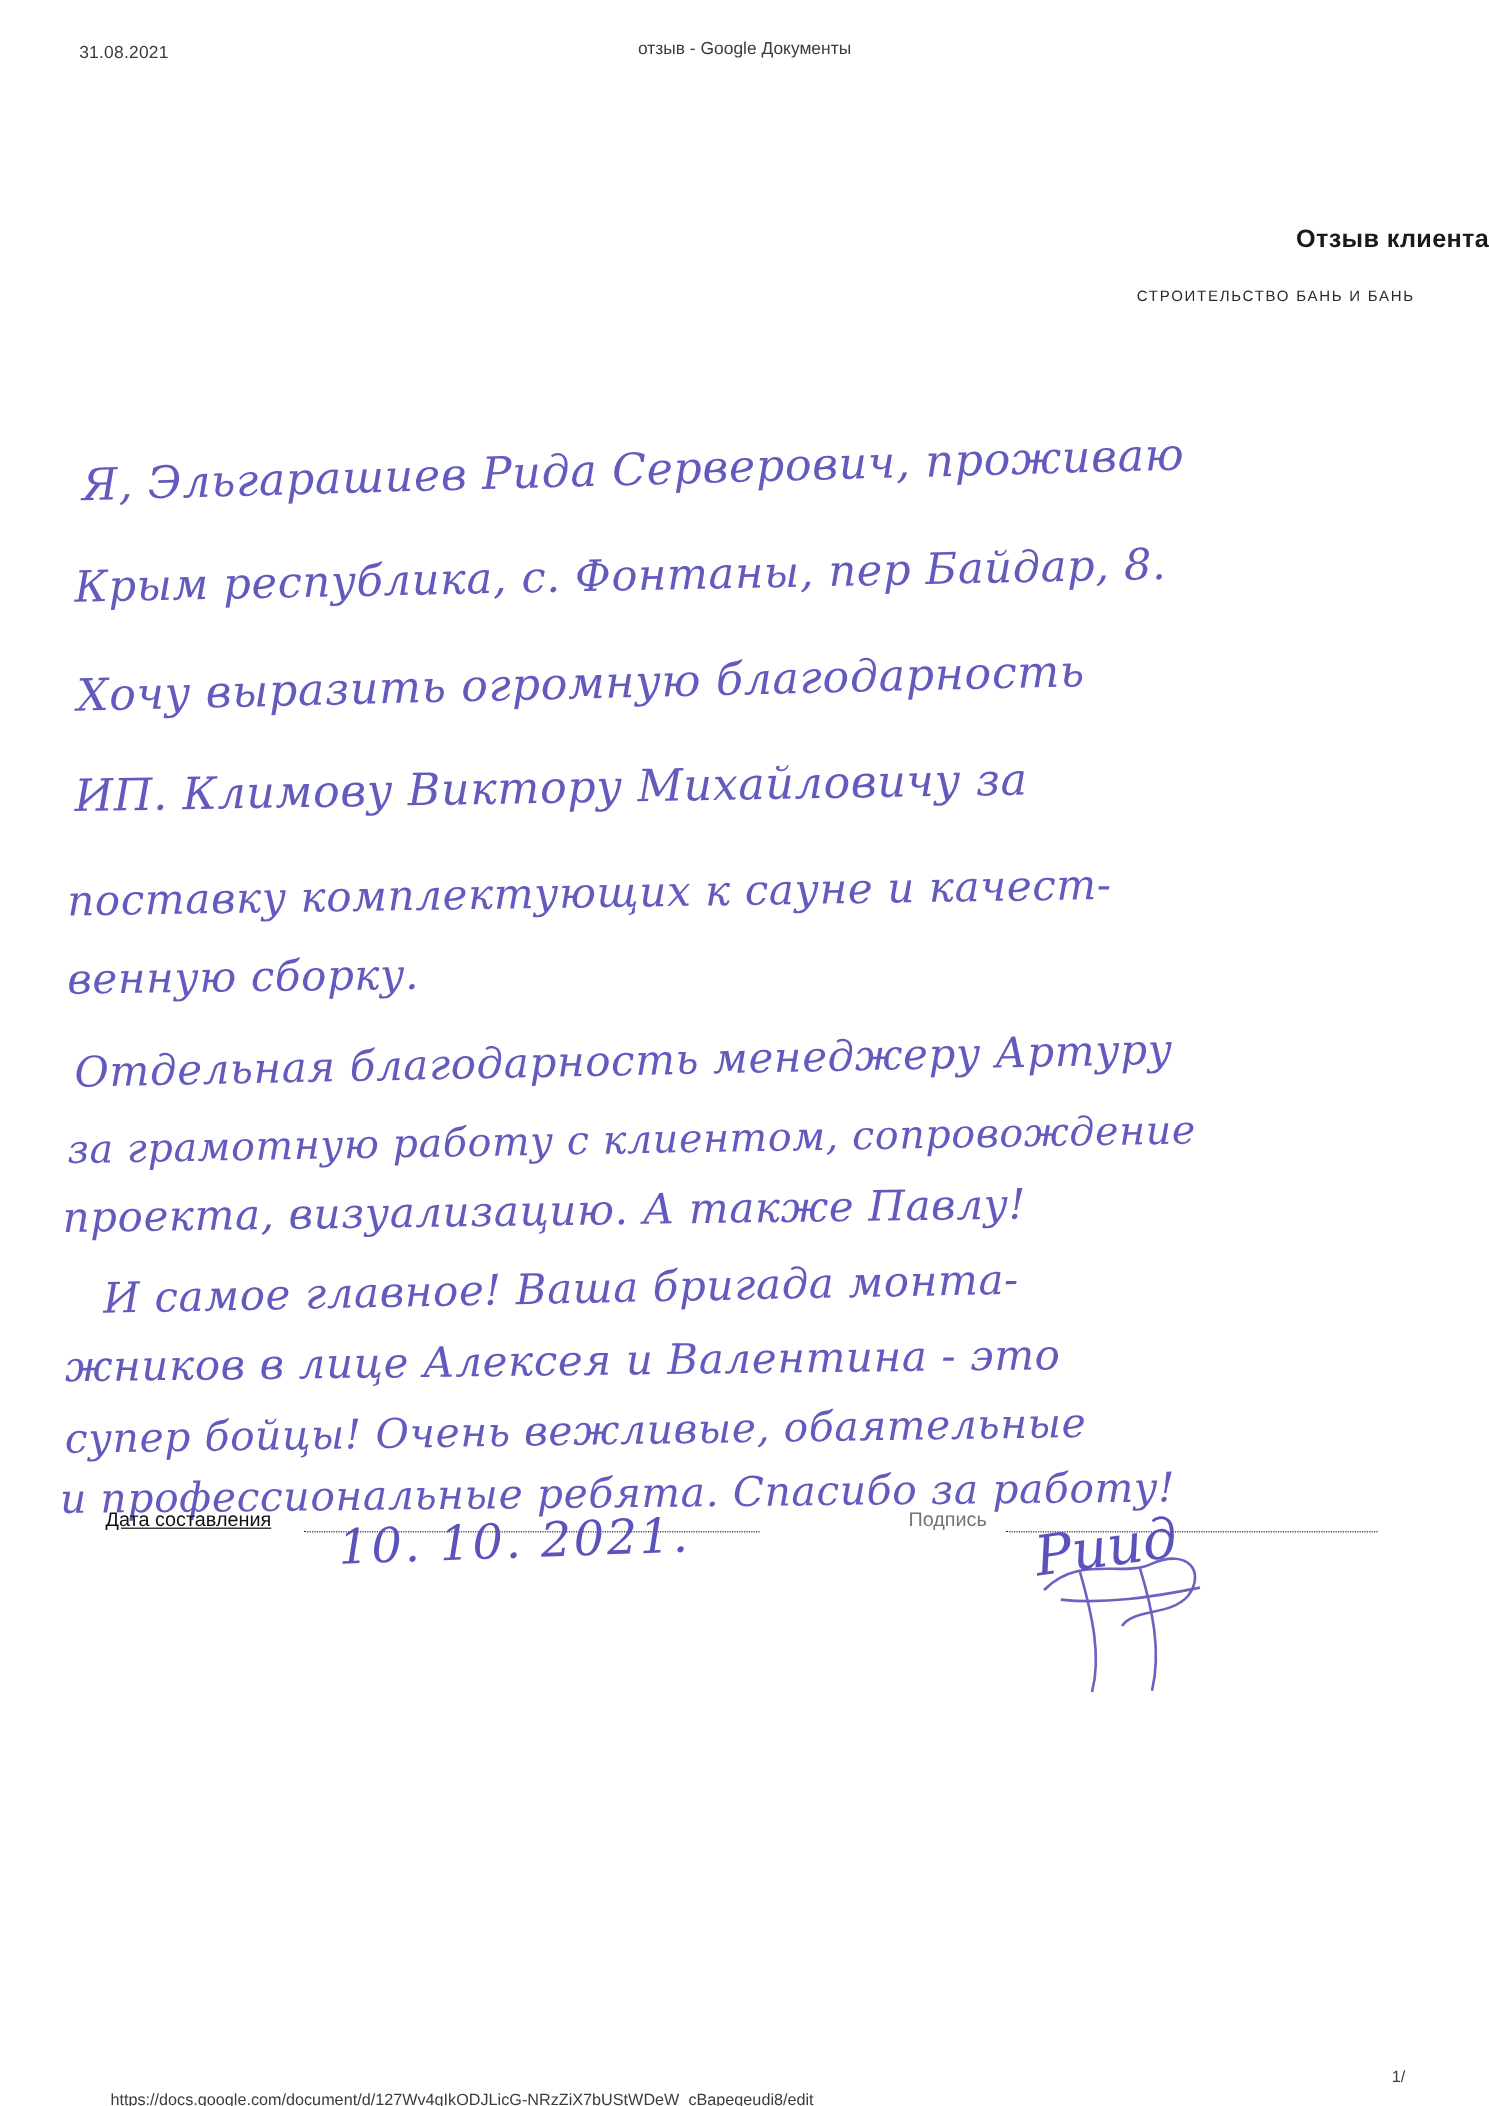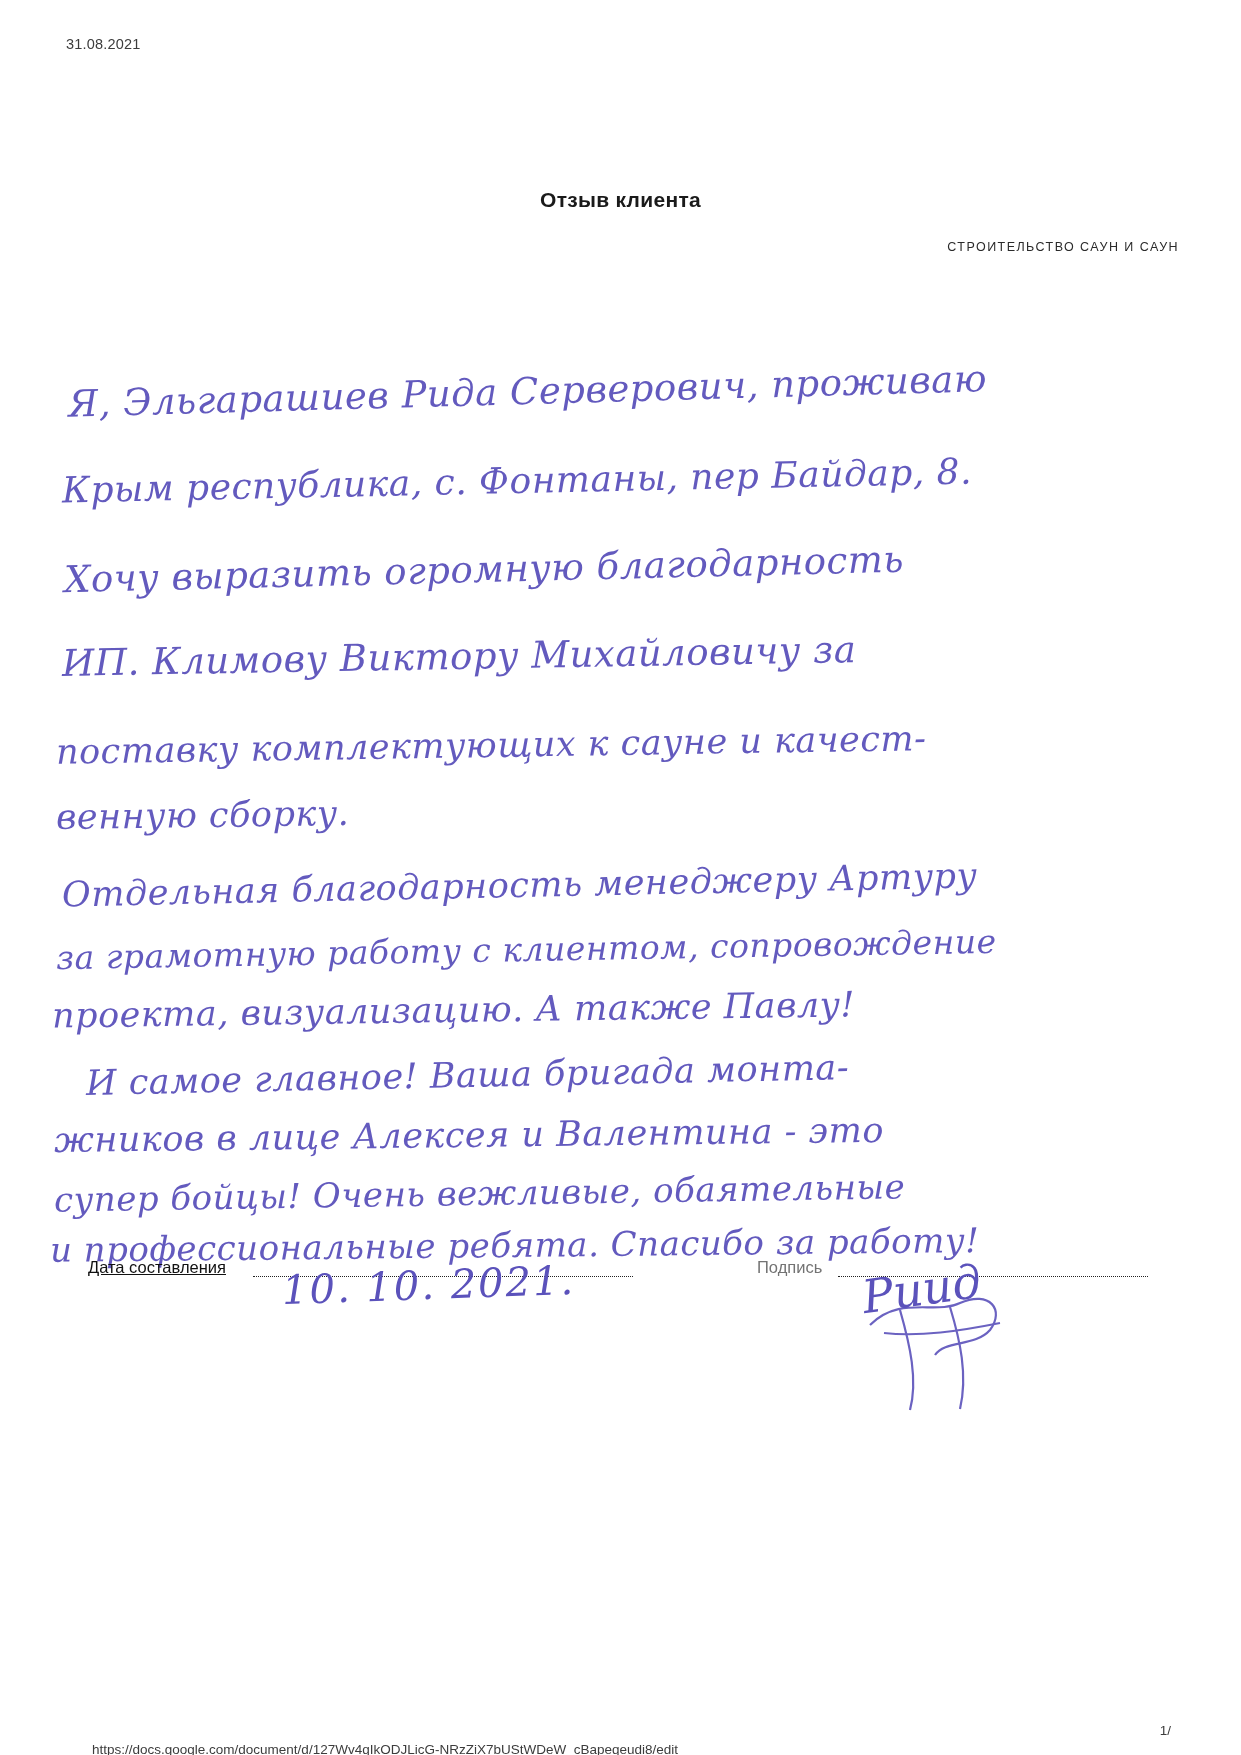--- a/index.html
+++ b/index.html
@@ -52,21 +52,21 @@
     font-size: 13.5px;
     color: #3c3c3c;
   }
 
   
   .doc-title {
     position: absolute;
     left: 0;
     right: 0;
     top: 188px;
-    text-align: center;
+    text-align: right;
     font-size: 21px;
     font-weight: bold;
     color: #1a1a1a;
     letter-spacing: 0.3px;
   }
 
   
   .logo {
     position: absolute;
     right: 62px;
@@ -188,25 +188,26 @@
     height: 130px;
     pointer-events: none;
   }
 </style>
 </head>
 <body>
 
 <div id="page">
 
   <div class="print-date">31.08.2021</div>
+  <div class="print-title">отзыв - Google Документы</div>
 
   <div class="doc-title">Отзыв клиента</div>
 
   <div class="logo">
-    <div class="logo-sub">СТРОИТЕЛЬСТВО САУН И САУН</div>
+    <div class="logo-sub">СТРОИТЕЛЬСТВО БАНЬ И БАНЬ</div>
   </div>
 
   <div class="hand-lines">
     <div class="hl" style="top:30px; left:68px; font-size:37px; transform:rotate(-1.6deg);">Я, Эльгарашиев Рида Серверович, проживаю</div>
     <div class="hl" style="top:120px; left:62px; font-size:36px; transform:rotate(-1.2deg);">Крым республика, с. Фонтаны, пер Байдар, 8.</div>
     <div class="hl" style="top:208px; left:64px; font-size:37px; transform:rotate(-1.4deg);">Хочу выразить огромную благодарность</div>
     <div class="hl" style="top:295px; left:62px; font-size:37px; transform:rotate(-1.0deg);">ИП. Климову Виктору Михайловичу за</div>
     <div class="hl" style="top:385px; left:56px; font-size:35px; transform:rotate(-0.9deg);">поставку комплектующих к сауне и качест-</div>
     <div class="hl" style="top:455px; left:56px; font-size:35px; transform:rotate(-0.8deg);">венную сборку.</div>
     <div class="hl" style="top:525px; left:62px; font-size:35px; transform:rotate(-1.2deg);">Отдельная благодарность менеджеру Артуру</div>

